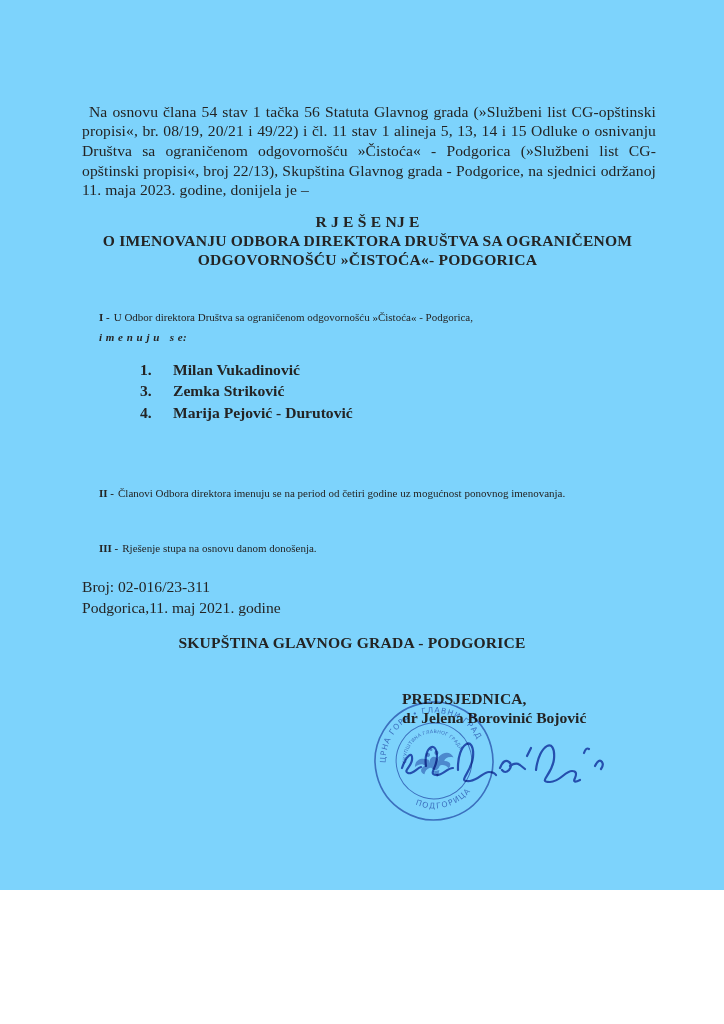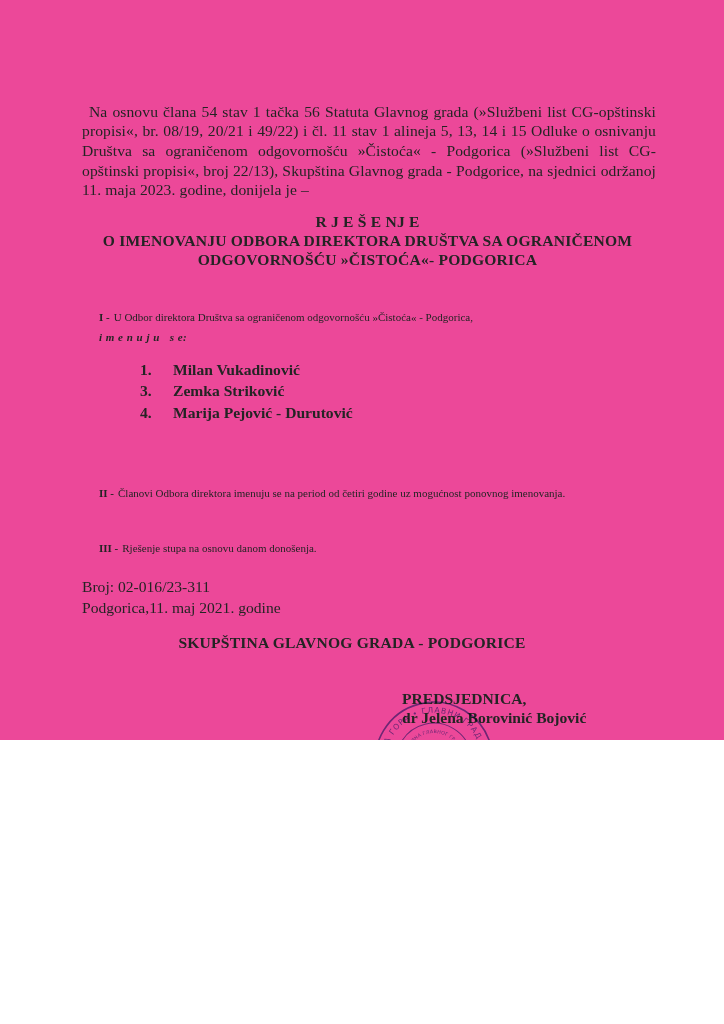--- a/index.html
+++ b/index.html
@@ -1,20 +1,20 @@
 <!DOCTYPE html>
 <html><head>
 <meta charset="utf-8">
 <style>
   html, body { margin: 0; padding: 0; background: #ffffff; }
   .page {
     position: relative;
     width: 724px;
-    height: 740px;
-    background: #ec4899;
+    height: 890px;
+    background: #7dd3fc;
     font-family: "Liberation Serif", serif;
     color: #242424;
     overflow: hidden;
   }
   .abs { position: absolute; }
 
   .intro {
     left: 82px; top: 86px; width: 574px;
     font-size: 15.6px; line-height: 19.7px;
     text-align: justify; text-indent: 7px;

